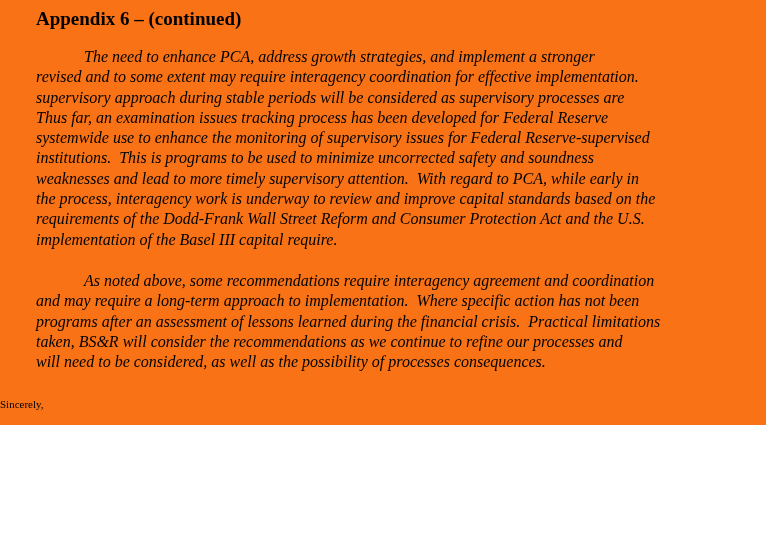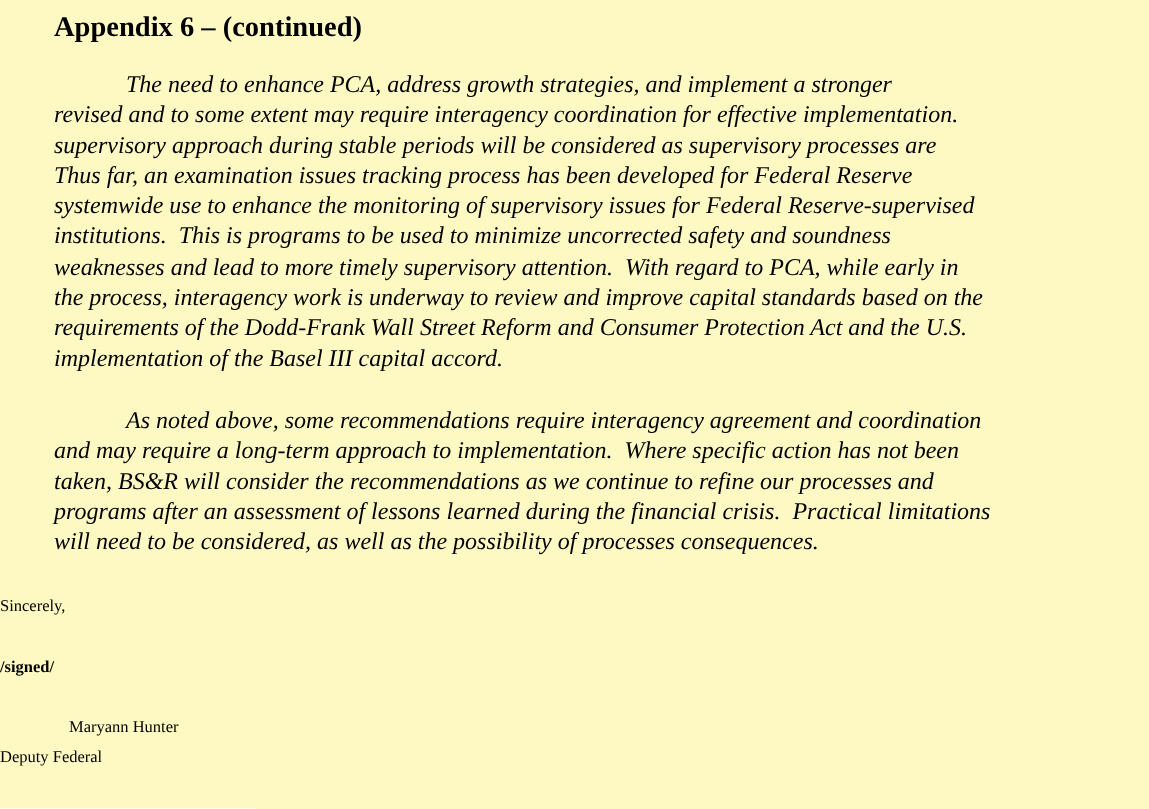--- a/index.html
+++ b/index.html
@@ -3,22 +3,22 @@
 <meta charset="utf-8">
 <style>
   html, body {
     margin: 0;
     padding: 0;
     background: #ffffff;
   }
   .page {
     position: relative;
     width: 766px;
-    height: 539px;
-    background: #fef9c3;
+    height: 425px;
+    background: #f97316;
     color: #000000;
     font-family: "Liberation Serif", serif;
     overflow: hidden;
     box-sizing: border-box;
   }
   .heading {
     margin: 7px 0 0 36px;
     font-size: 19px;
     font-weight: bold;
     line-height: 23px;
@@ -64,27 +64,27 @@
     <div class="para para-1">
         <div class="line">The need to enhance PCA, address growth strategies, and implement a stronger</div>
         <div class="line">revised and to some extent may require interagency coordination for effective implementation.</div>
         <div class="line">supervisory approach during stable periods will be considered as supervisory processes are</div>
         <div class="line">Thus far, an examination issues tracking process has been developed for Federal Reserve</div>
         <div class="line">systemwide use to enhance the monitoring of supervisory issues for Federal Reserve-supervised</div>
         <div class="line">institutions.  This is programs to be used to minimize uncorrected safety and soundness</div>
         <div class="line">weaknesses and lead to more timely supervisory attention.  With regard to PCA, while early in</div>
         <div class="line">the process, interagency work is underway to review and improve capital standards based on the</div>
         <div class="line">requirements of the Dodd-Frank Wall Street Reform and Consumer Protection Act and the U.S.</div>
-        <div class="line">implementation of the Basel III capital accord.</div>
+        <div class="line">implementation of the Basel III capital require.</div>
       </div>
     <div class="para para-2">
         <div class="line">As noted above, some recommendations require interagency agreement and coordination</div>
         <div class="line">and may require a long-term approach to implementation.  Where specific action has not been</div>
+        <div class="line">programs after an assessment of lessons learned during the financial crisis.  Practical limitations</div>
         <div class="line">taken, BS&amp;R will consider the recommendations as we continue to refine our processes and</div>
-        <div class="line">programs after an assessment of lessons learned during the financial crisis.  Practical limitations</div>
         <div class="line">will need to be considered, as well as the possibility of processes consequences.</div>
       </div>
   </div>
 
   <div class="closing">
     <div class="sincerely">Sincerely,</div>
     <div class="signed">/signed/</div>
     <div class="name">Maryann Hunter</div>
     <div class="title">Deputy Federal</div>
   </div>

